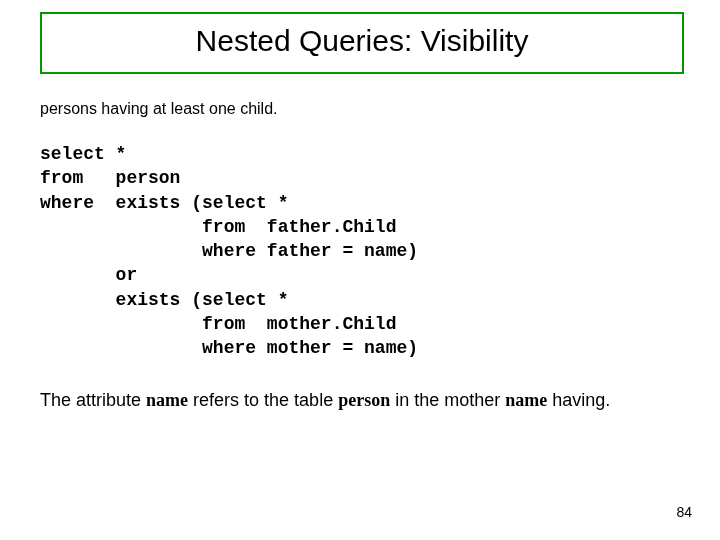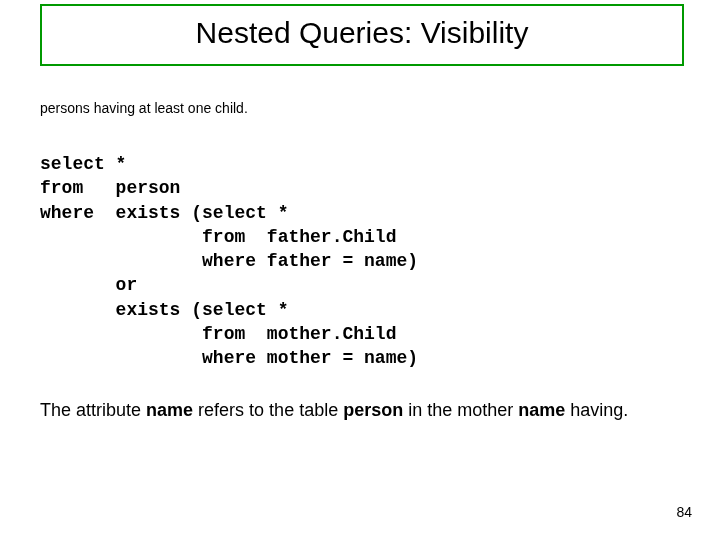--- a/index.html
+++ b/index.html
@@ -14,56 +14,56 @@
   }
   .slide {
     width: 720px;
     height: 540px;
     position: relative;
     box-sizing: border-box;
   }
   .title-box {
     position: absolute;
     left: 40px;
-    top: 4px;
+    top: 12px;
     width: 640px;
     border: 2px solid #009900;
     padding: 10px 0 14px 0;
     text-align: center;
   }
   .title-text {
     font-size: 30px;
     color: #000;
     font-weight: normal;
   }
   .body {
     position: absolute;
     left: 40px;
     top: 100px;
     width: 640px;
   }
   .intro {
-    font-size: 14px;
-    margin-bottom: 36px;
+    font-size: 16px;
+    margin-bottom: 24px;
   }
   .code {
     font-family: "Courier New", Courier, monospace;
     font-size: 18px;
     font-weight: bold;
     white-space: pre;
     line-height: 1.35;
     margin-bottom: 28px;
     margin-top: 18px;
   }
   .note {
     font-size: 18px;
     line-height: 1.3;
   }
   .inline-code {
-    font-family: Liberation Sans, sans-serif;
+    font-family: Liberation Serif, serif;
     font-weight: bold;
   }
   .page-num {
     position: absolute;
     right: 28px;
     bottom: 20px;
     font-size: 14px;
   }
 </style>
 </head>

